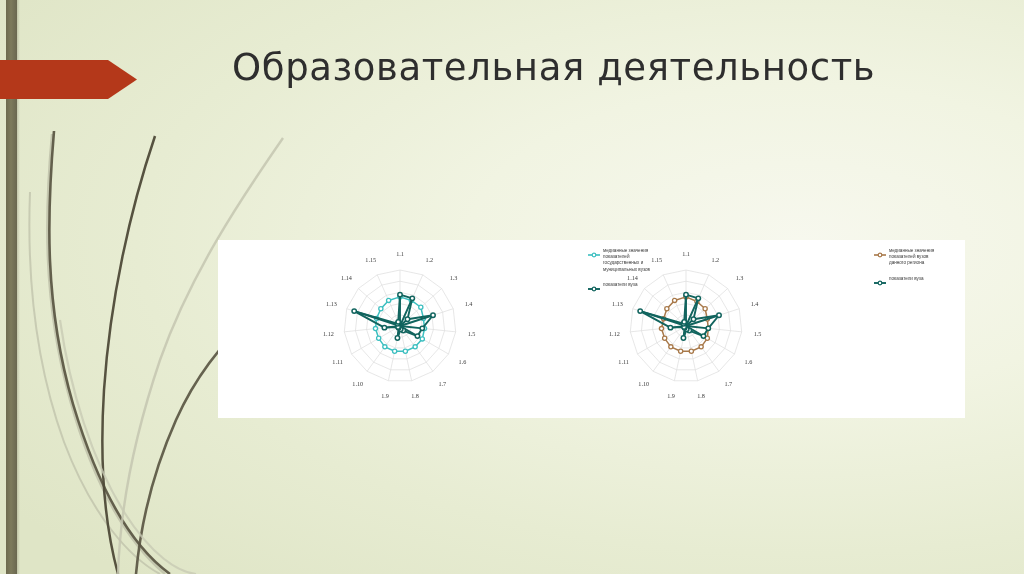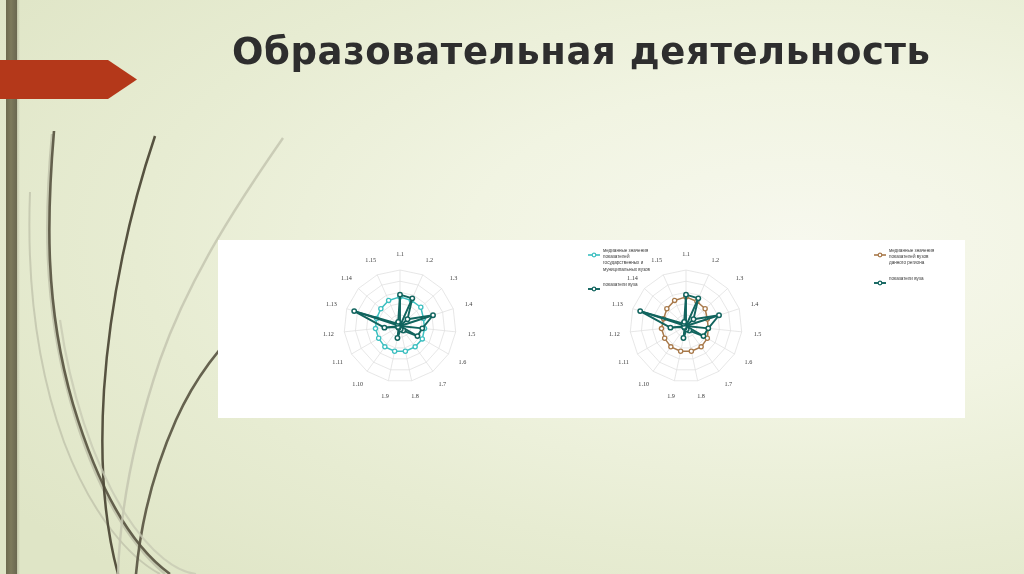--- a/index.html
+++ b/index.html
@@ -25,23 +25,23 @@
   }
   
   .arrow-banner{
     position:absolute;left:0;top:60px;width:137px;height:39px;
     background:#b4381a;
     -webkit-clip-path:polygon(0 0,108px 0,137px 50%,108px 100%,0 100%);
     clip-path:polygon(0 0,108px 0,137px 50%,108px 100%,0 100%);
   }
   
   .title{
-    position:absolute;left:232px;top:32px;width:760px;
+    position:absolute;left:232px;top:48px;width:760px;
     font-size:37px;letter-spacing:.6px;color:#2e2e2e;
-    font-weight:700;line-height:1.1;
+    font-weight:400;line-height:1.1;
     font-family:"DejaVu Sans", sans-serif;
     white-space:nowrap;
   }
   
   .grass{position:absolute;left:0;top:0;width:300px;height:574px;pointer-events:none;}
   
   .panel{
     position:absolute;left:218px;top:240px;width:747px;height:178px;
     background:#ffffff;
   }

